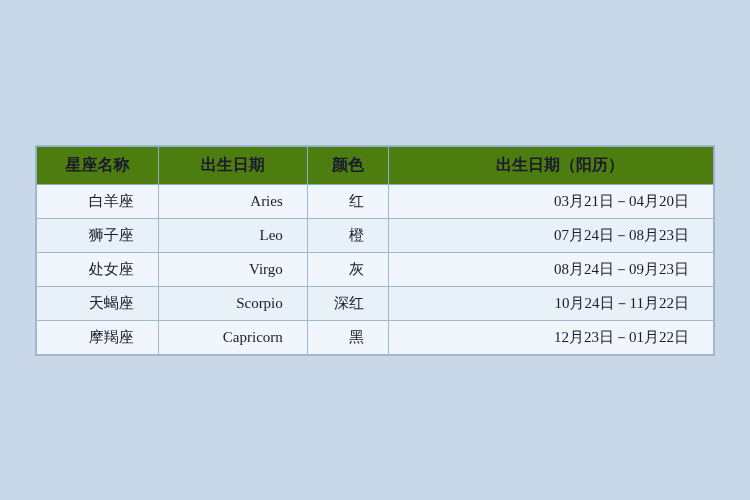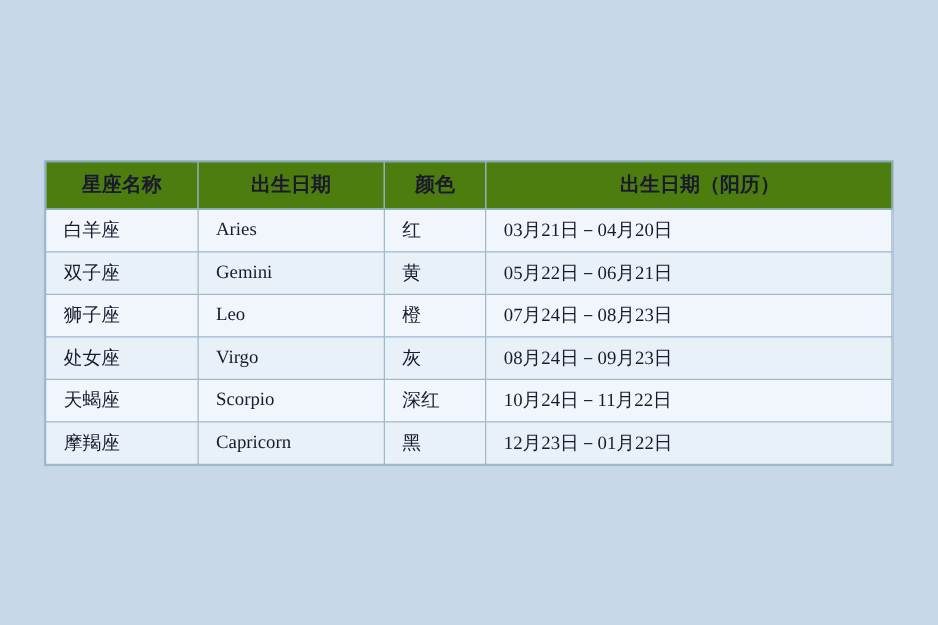--- a/index.html
+++ b/index.html
@@ -34,22 +34,22 @@
       border: 1px solid #8ab0cc;
       padding: 8px 12px;
       text-align: center;
       font-size: 16px;
       font-weight: bold;
       color: #1a1a2e;
     }
 
     tbody tr td {
       border: 1px solid #a0b8cc;
-      padding: 7px 14px;
-      text-align: left;
+      padding: 7px 24px;
+      text-align: right;
       font-size: 15px;
       color: #1a1a2e;
       background-color: #f0f6fc;
     }
 
     tbody tr:nth-child(even) td {
       background-color: #e8f0f8;
     }
 
     .col-chinese { width: 18%; }
@@ -71,26 +71,20 @@
       </tr>
     </thead>
     <tbody id="table-body">
     <tr>
           <td>白羊座</td>
           <td>Aries</td>
           <td>红</td>
           <td>03月21日－04月20日</td>
         </tr>
         <tr>
-          <td>双子座</td>
-          <td>Gemini</td>
-          <td>黄</td>
-          <td>05月22日－06月21日</td>
-        </tr>
-        <tr>
           <td>狮子座</td>
           <td>Leo</td>
           <td>橙</td>
           <td>07月24日－08月23日</td>
         </tr>
         <tr>
           <td>处女座</td>
           <td>Virgo</td>
           <td>灰</td>
           <td>08月24日－09月23日</td>

